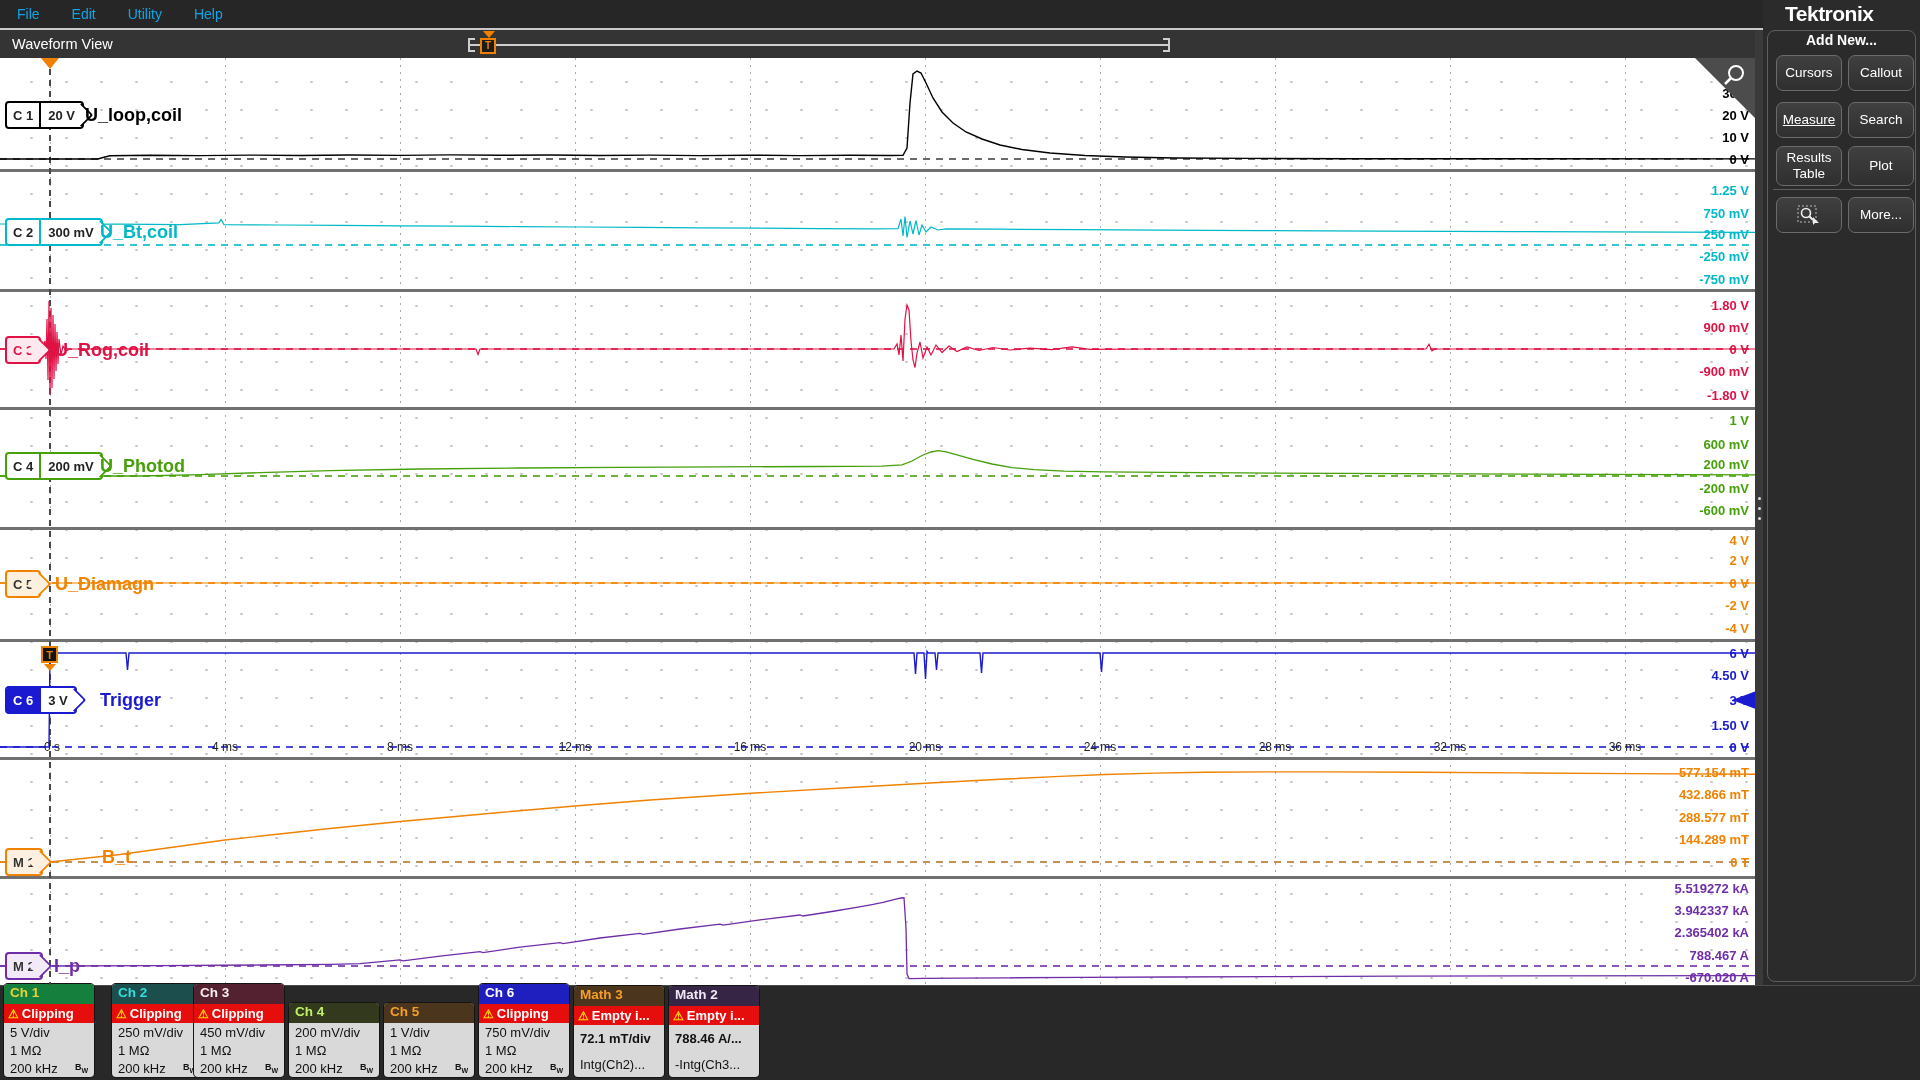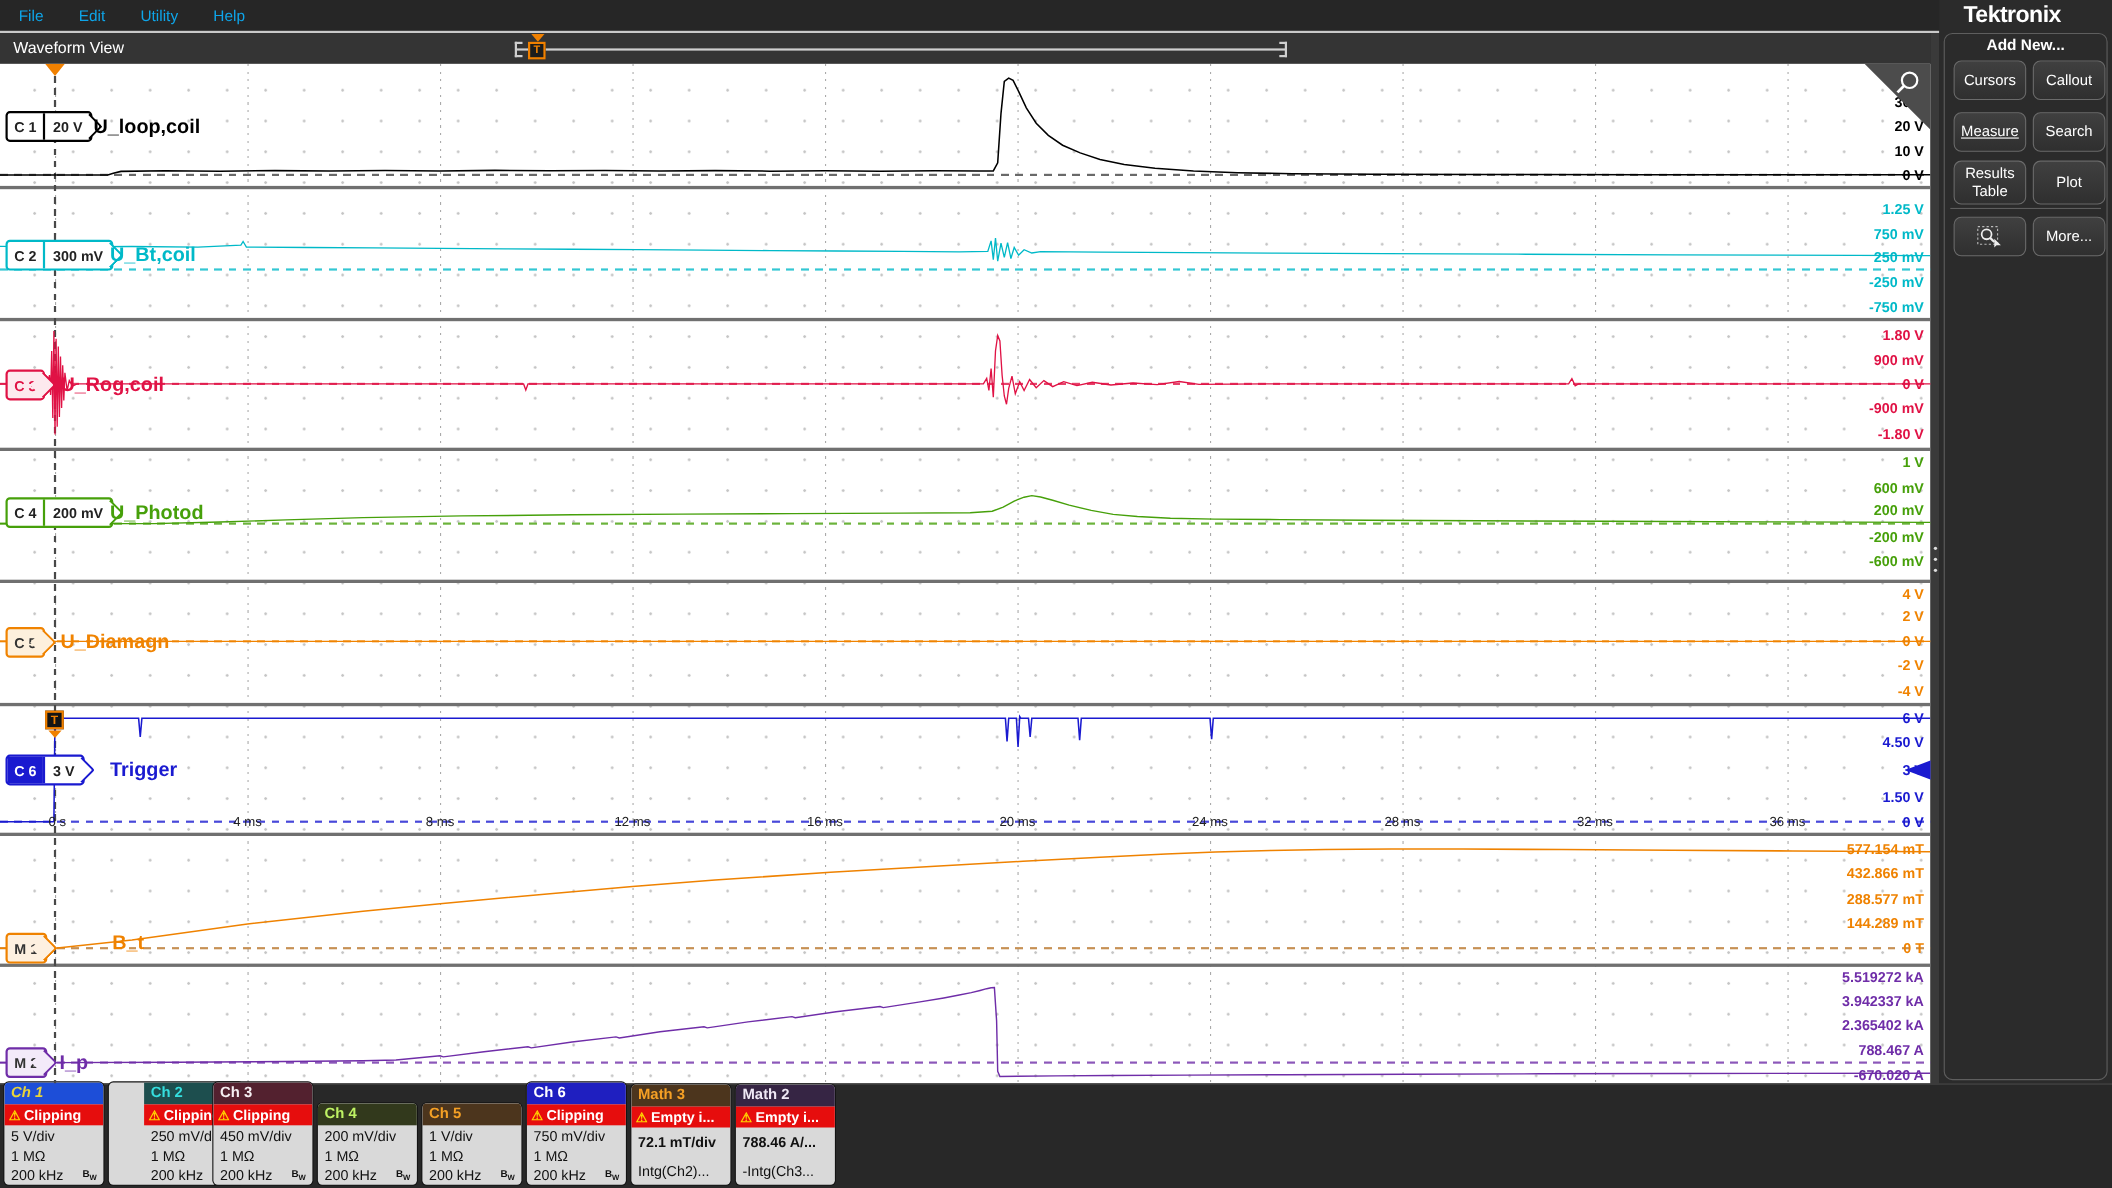--- a/index.html
+++ b/index.html
@@ -239,37 +239,37 @@
     <div class="sbtn" style="left: 85px; top: 55px; width: 64px; height: 34px;">Callout</div>
     <div class="sbtn" style="left: 13px; top: 102px; width: 64px; height: 34px; text-decoration: underline;">Measure</div>
     <div class="sbtn" style="left: 85px; top: 102px; width: 64px; height: 34px;">Search</div>
     <div class="sbtn" style="left: 13px; top: 146px; width: 64px; height: 38px;">Results Table</div>
     <div class="sbtn" style="left: 85px; top: 146px; width: 64px; height: 38px;">Plot</div>
   </div>
 
 <div class="bottombar">
 
 <div class="badge" style="left: 4px;">
-      <div class="hd" style="background: #1d4ed8; color: rgb(230, 211, 60); font-style: italic;">Ch 1</div>
+      <div class="hd" style="background: #15803d; color: rgb(230, 211, 60);">Ch 1</div>
       <div class="warn">
         <span class="tri">⚠</span>
         <span>Clipping</span>
       </div>
       <div class="row">
         <span>5 V/div</span>
       </div>
       <div class="row">
         <span>1 MΩ</span>
       </div>
       <div class="row">
         <span>200 kHz</span>
         <span class="bw">B<sub>W</sub></span>
       </div>
     </div>
-    <div class="badge" style="left: 99px; padding-left: 32px;">
+    <div class="badge" style="left: 112px;">
       <div class="hd" style="background: rgb(29, 78, 78); color: rgb(53, 222, 222);">Ch 2</div>
       <div class="warn">
         <span class="tri">⚠</span>
         <span>Clipping</span>
       </div>
       <div class="row">
         <span>250 mV/div</span>
       </div>
       <div class="row">
         <span>1 MΩ</span>

